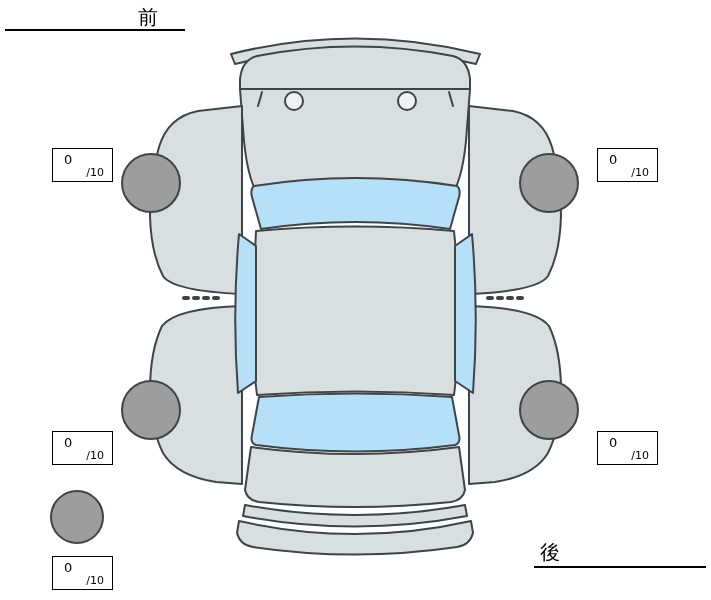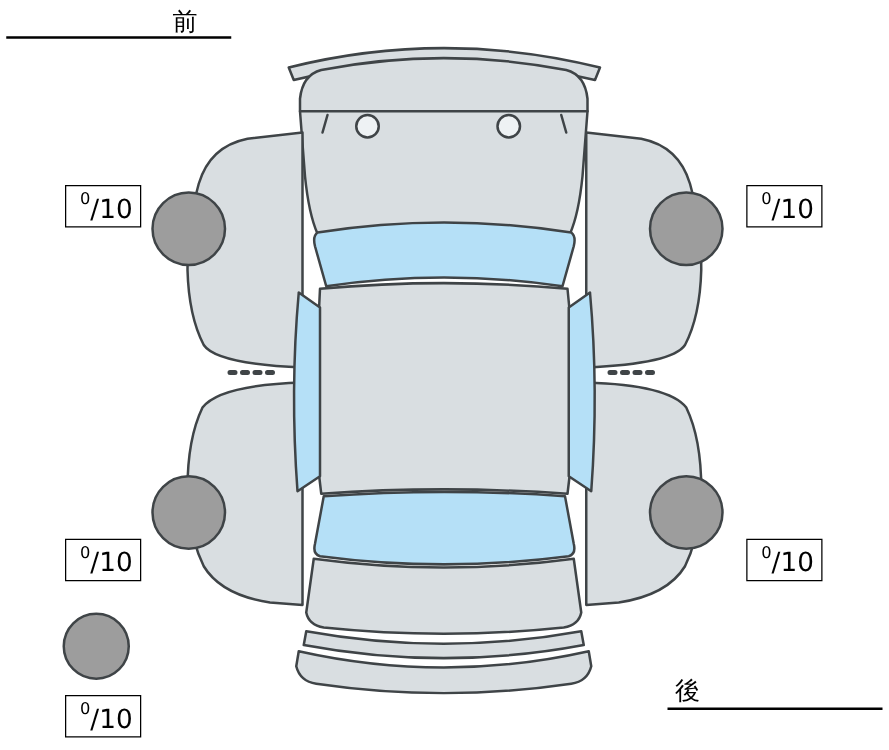--- a/index.html
+++ b/index.html
@@ -31,21 +31,21 @@
     display:flex;
     justify-content:space-between;
     padding:2px 8px 2px 11px;
   }
   .score-box .val{
     font-size:13px;
     line-height:1;
     margin-top:2px;
   }
   .score-box .den{
-    font-size:21px;
+    font-size:11px;
     line-height:1;
     align-self:flex-end;
     margin-bottom:1px;
     margin-top:12px;
   }
 </style>
 </head>
 <body>
 
 <div class="page">

